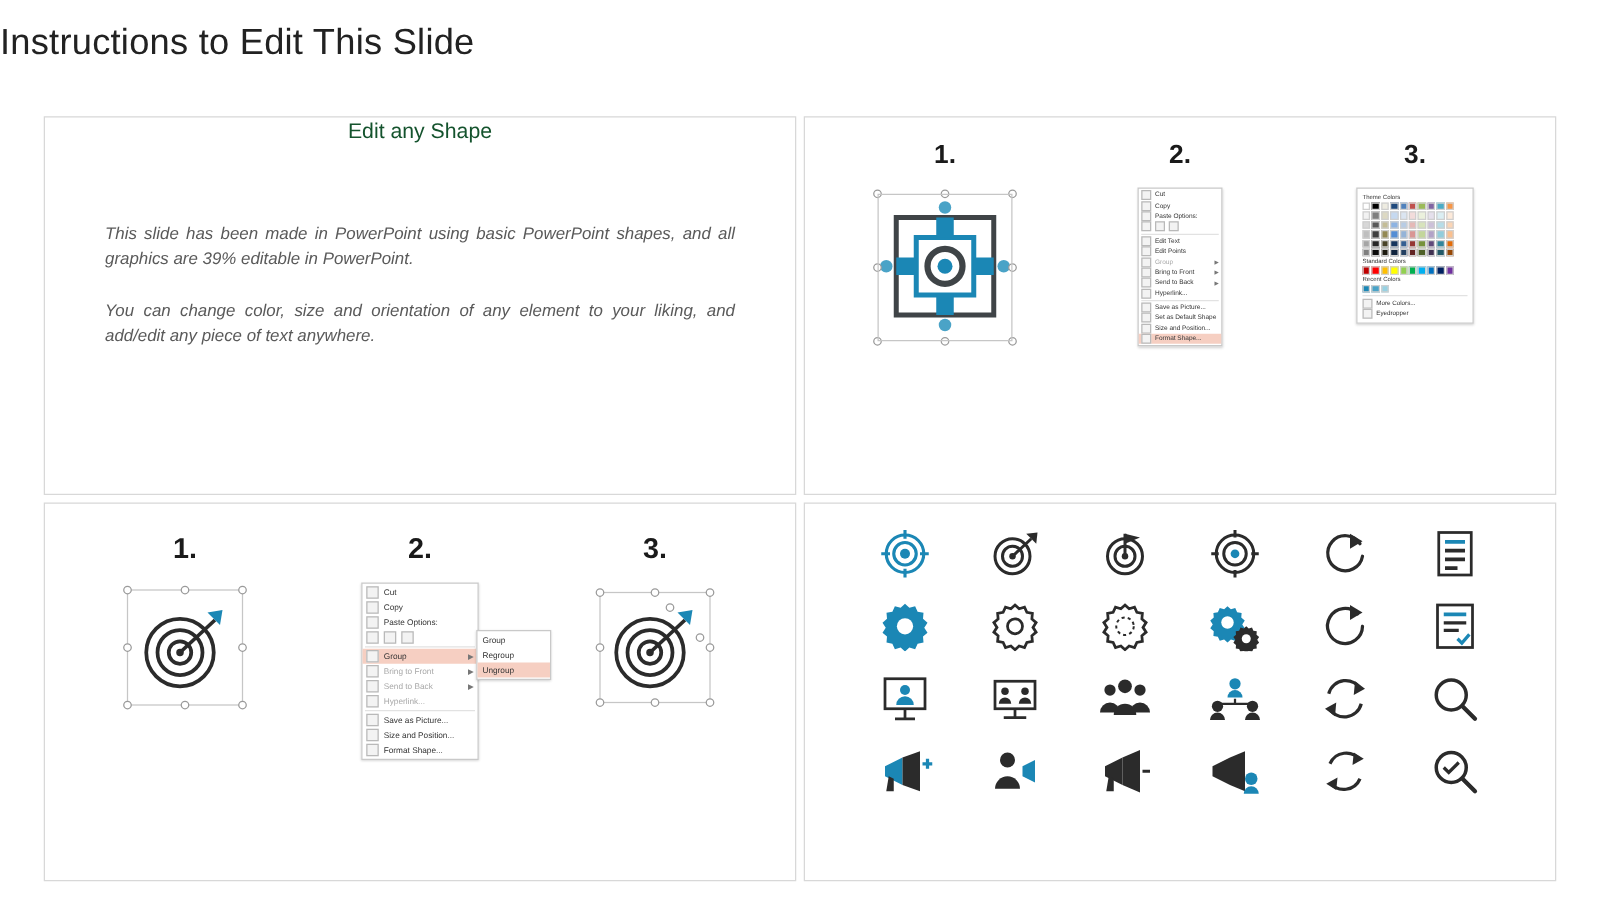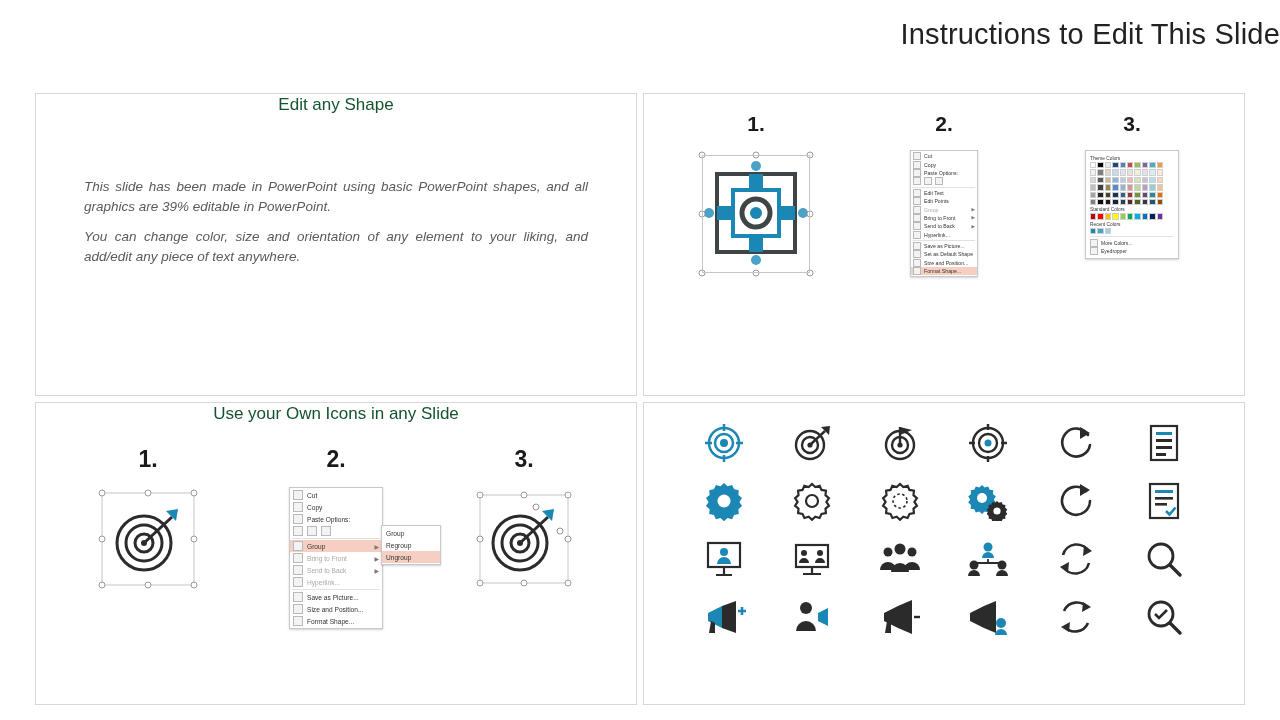--- a/index.html
+++ b/index.html
@@ -14,21 +14,21 @@
     color: #404040;
     overflow: hidden;
   }
   .slide {
     position: relative;
     width: 1280px;
     height: 720px;
     box-sizing: border-box;
   }
   .slide-title {
-    text-align: right;
+    text-align: left;
     font-size: 29px;
     color: #222222;
     font-weight: normal;
     letter-spacing: 0.2px;
     margin: 18px 0 4px 0;
     padding: 0;
   }
   .grid {
     position: absolute;
     left: 35px;
@@ -63,21 +63,21 @@
   
   .para {
     font-style: italic;
     color: #5a5a5a;
     font-size: 13.5px;
     line-height: 20px;
     text-align: justify;
     margin: 0 48px;
   }
   .para.first { margin-top: 62px; }
-  .para.second { margin-top: 10px; }
+  .para.second { margin-top: 22px; }
 
   
   .steps {
     display: flex;
     justify-content: space-around;
     align-items: flex-start;
     margin-top: 18px;
     padding: 0 18px;
   }
   .step {
@@ -404,21 +404,20 @@
                 <span class="ic"></span>
                 <span>Eyedropper</span>
               </div>
           </div>
         </div>
 
       </div>
     </div>
 
     <div class="panel">
-      <div class="panel-title">Use your Own Icons in any Slide</div>
       <div class="steps" style="margin-top:22px;">
 
         <div class="step">
           <div class="step-num big">1.</div>
           <svg width="104" height="104" viewBox="0 0 104 104">
             <rect x="6" y="6" width="92" height="92" fill="none" stroke="#c6c6c6" stroke-width="1"></rect>
             <circle cx="48" cy="56" r="27" fill="none" stroke="#2b2b2b" stroke-width="3"></circle>
             <circle cx="48" cy="56" r="18" fill="none" stroke="#2b2b2b" stroke-width="3"></circle>
             <circle cx="48" cy="56" r="9" fill="none" stroke="#2b2b2b" stroke-width="3"></circle>
             <circle cx="48" cy="56" r="3" fill="#2b2b2b"></circle>

